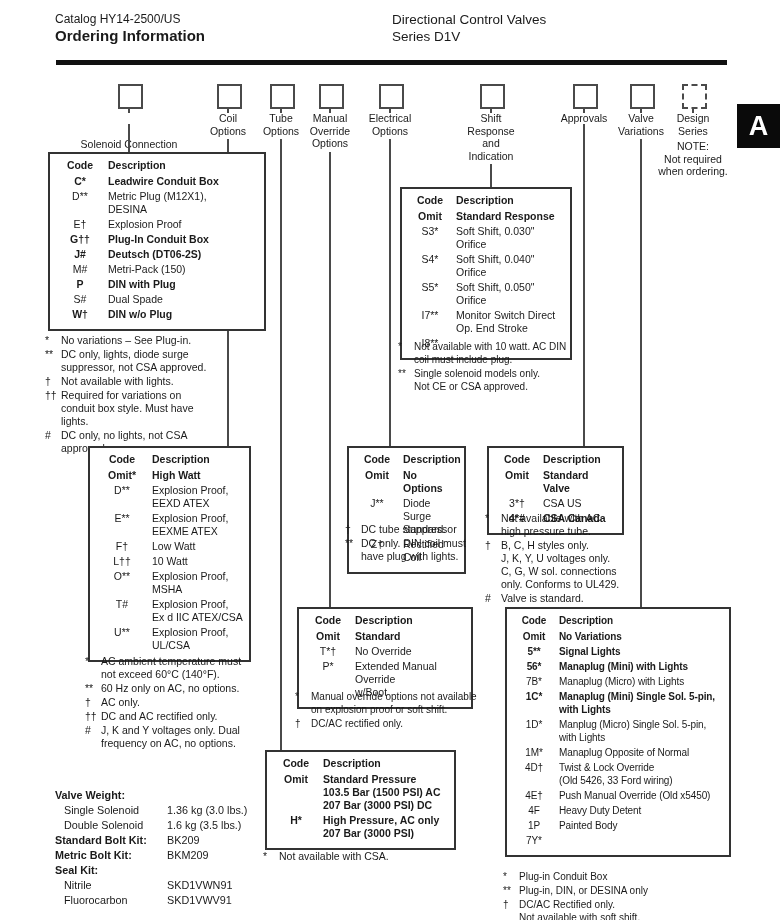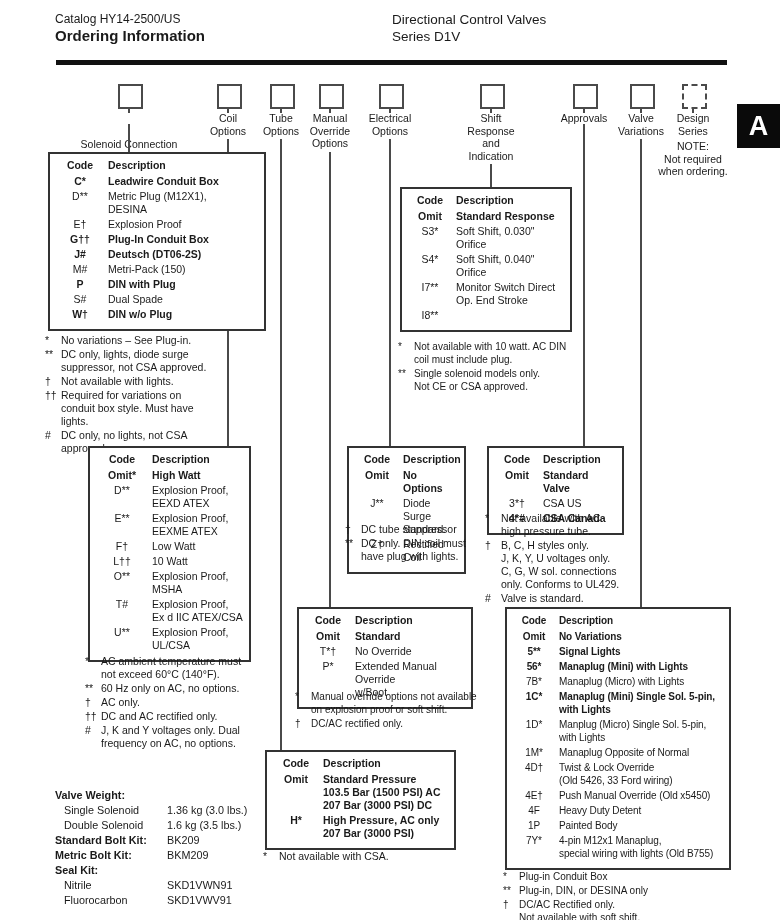--- a/index.html
+++ b/index.html
@@ -191,20 +191,24 @@
       </div>
       <div class="tr">
         <span class="code">S3*</span>
         <span class="desc">Soft Shift, 0.030" Orifice</span>
       </div>
       <div class="tr">
         <span class="code">S4*</span>
         <span class="desc">Soft Shift, 0.040" Orifice</span>
       </div>
       <div class="tr">
+        <span class="code">S5*</span>
+        <span class="desc">Soft Shift, 0.050" Orifice</span>
+      </div>
+      <div class="tr">
         <span class="code">I7**</span>
         <span class="desc">Monitor Switch Direct
 Op. End Stroke</span>
       </div>
       <div class="tr">
         <span class="code">I8**</span>
       </div>
     </div>
   <div class="abs notes" style="left:398px;top:340px;width:200px;font-size:10px;">
       <div class="fn">
@@ -433,22 +437,20 @@
       <div class="tr">
         <span class="code">4F</span>
         <span class="desc">Heavy Duty Detent</span>
       </div>
       <div class="tr">
         <span class="code">1P</span>
         <span class="desc">Painted Body</span>
       </div>
       <div class="tr">
         <span class="code">7Y*</span>
-        <span class="desc">4-pin M12x1 Manaplug,
-special wiring with lights (Old B755)</span>
       </div>
     </div>
   <div class="abs notes" style="left:503px;top:870px;width:240px;font-size:10px;">
       <div class="fn">
         <span class="m">*</span>
         <span class="t">Plug-in Conduit Box</span>
       </div>
       <div class="fn">
         <span class="m">**</span>
         <span class="t">Plug-in, DIN, or DESINA only</span>

